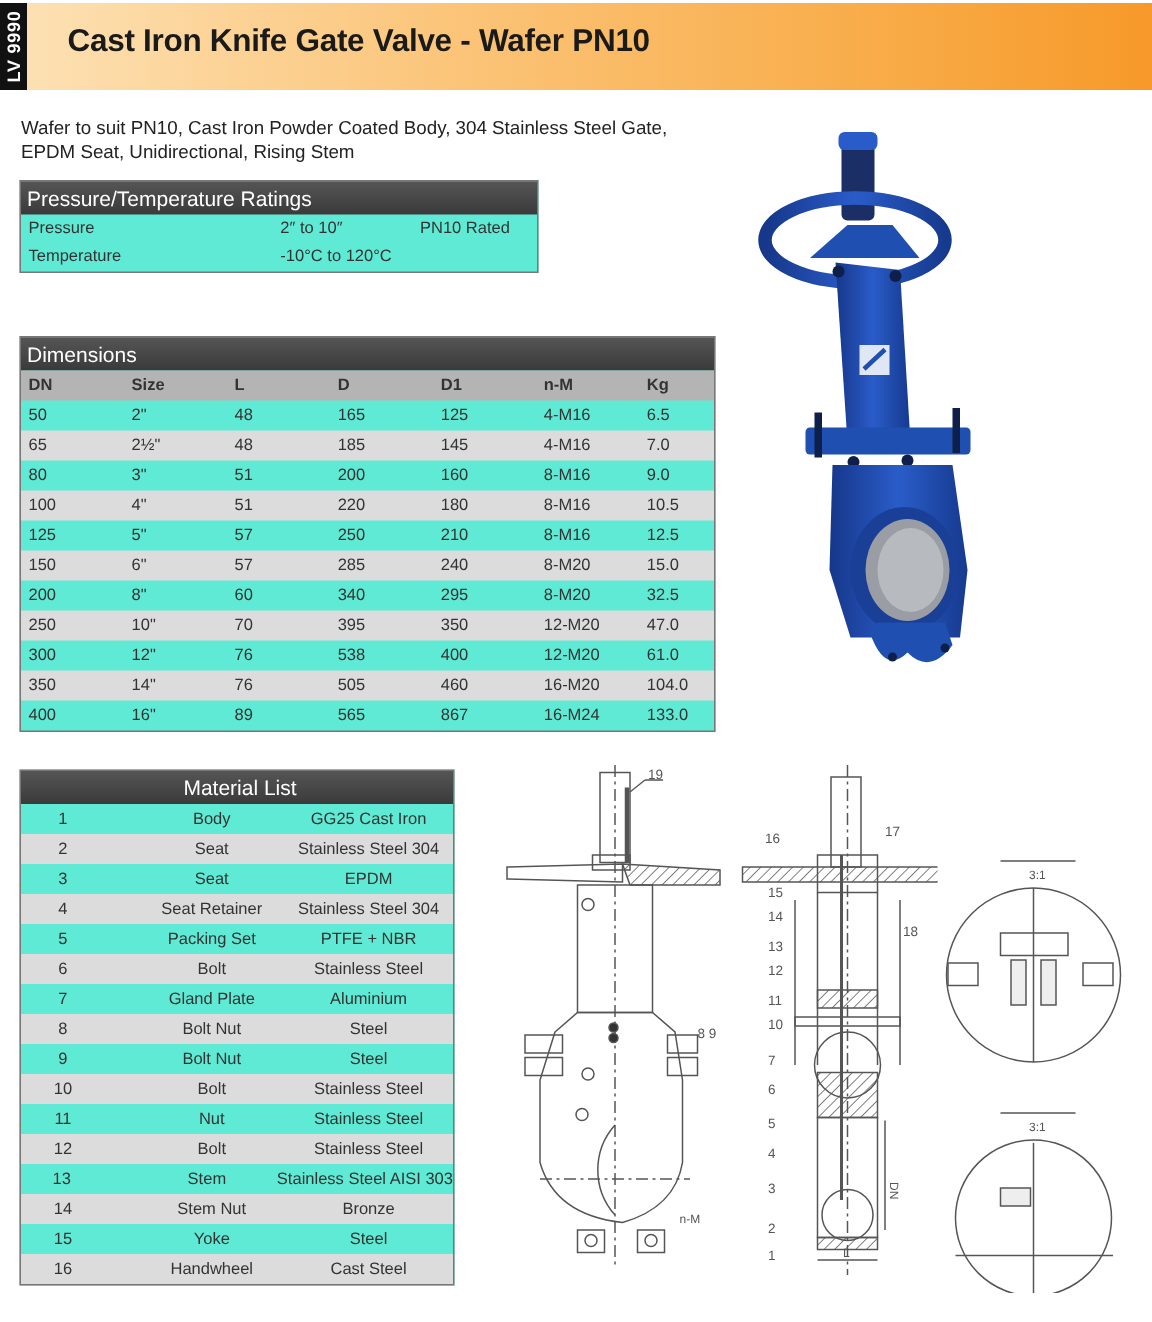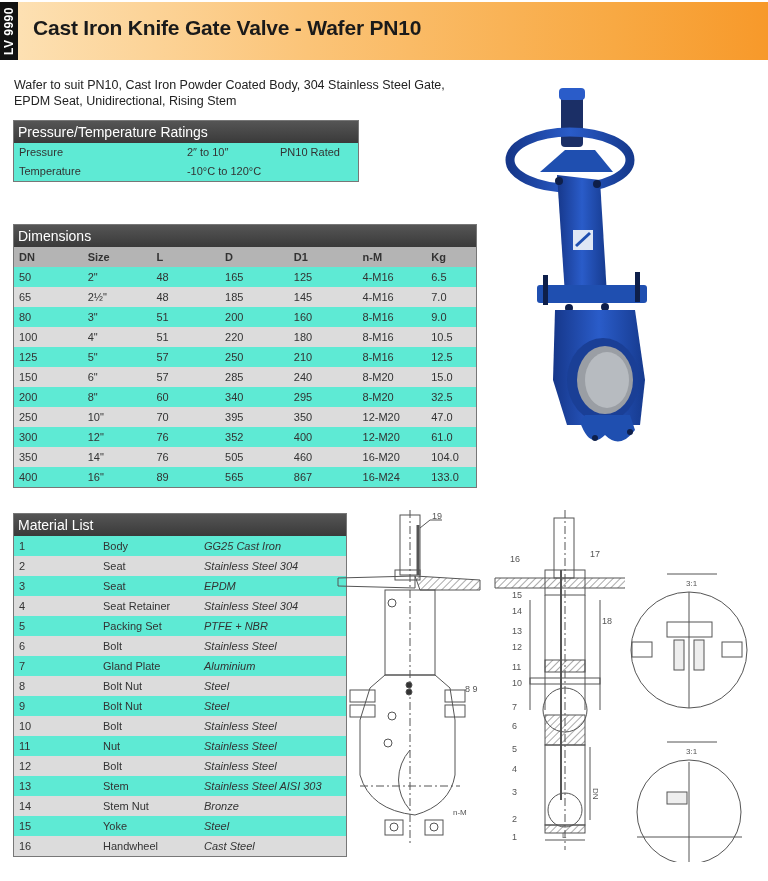--- a/index.html
+++ b/index.html
@@ -11,21 +11,21 @@
     position: absolute; left: 0; top: 2px; width: 768px; height: 58px;
     background: linear-gradient(to right, #fde2b6 0%, #fbc478 40%, #f8a943 80%, #f7992a 100%);
   }
   .side-tag {
     position: absolute; left: 0; top: 2px; width: 18px; height: 58px; background: #111;
     color: #fff; font-size: 12px; font-weight: bold;
     writing-mode: vertical-rl; transform: rotate(180deg); text-align: center;
     display: flex; align-items: center; justify-content: center; letter-spacing: 0.5px;
   }
   .page-title {
-    position: absolute; left: 33px; top: 16px; font-size: 21px; font-weight: bold; color: #1a1a1a;
+    position: absolute; left: 45px; top: 16px; font-size: 21px; font-weight: bold; color: #1a1a1a;
     letter-spacing: -0.2px;
   }
   .description {
     position: absolute; left: 14px; top: 77px; width: 460px; font-size: 12.5px; line-height: 16px; color: #222;
   }
   .tbl {
     position: absolute; border: 1px solid #777; background: #5eead4;
   }
   .tbl-header {
     height: 22px; background: linear-gradient(to bottom, #555 0%, #3a3a3a 100%); color: #fff;
@@ -37,22 +37,22 @@
   .cell { padding-left: 5px; white-space: nowrap; }
 
   #ratings { left: 13px; top: 120px; width: 346px; }
   #ratings .row { height: 19px; line-height: 19px; }
   #ratings .c1 { width: 152px; } #ratings .c2 { width: 101px; margin-left: 28px; } #ratings .c3 { width: 90px; }
 
   #dims { left: 13px; top: 224px; width: 464px; }
   #dims .c { width: 69px; }
   #dims .c:last-child { width: 50px; }
 
-  #materials { left: 13px; top: 513px; width: 334px; }
-  #materials .m1 { width: 56px; } #materials .m2 { width: 101px; margin-left: 28px; } #materials .m3 { width: 130px; font-style: italic; }
+  #materials { left: 13px; top: 513px; width: 290px; text-align: center; }
+  #materials .m1 { width: 56px; } #materials .m2 { width: 101px; margin-left: 28px; } #materials .m3 { width: 130px; }
 
   .photo { position: absolute; left: 495px; top: 80px; width: 190px; height: 380px; }
   .drawing { position: absolute; }
 </style>
 </head>
 <body>
 
 <div class="title-bar"></div>
 <div class="side-tag">LV 9990</div>
 <div class="page-title">Cast Iron Knife Gate Valve - Wafer PN10</div>
@@ -156,21 +156,21 @@
         <div class="cell c">70</div>
         <div class="cell c">395</div>
         <div class="cell c">350</div>
         <div class="cell c">12-M20</div>
         <div class="cell c">47.0</div>
       </div>
       <div class="row">
         <div class="cell c">300</div>
         <div class="cell c">12"</div>
         <div class="cell c">76</div>
-        <div class="cell c">352</div>
+        <div class="cell c">538</div>
         <div class="cell c">400</div>
         <div class="cell c">12-M20</div>
         <div class="cell c">61.0</div>
       </div>
       <div class="row alt">
         <div class="cell c">350</div>
         <div class="cell c">14"</div>
         <div class="cell c">76</div>
         <div class="cell c">505</div>
         <div class="cell c">460</div>

